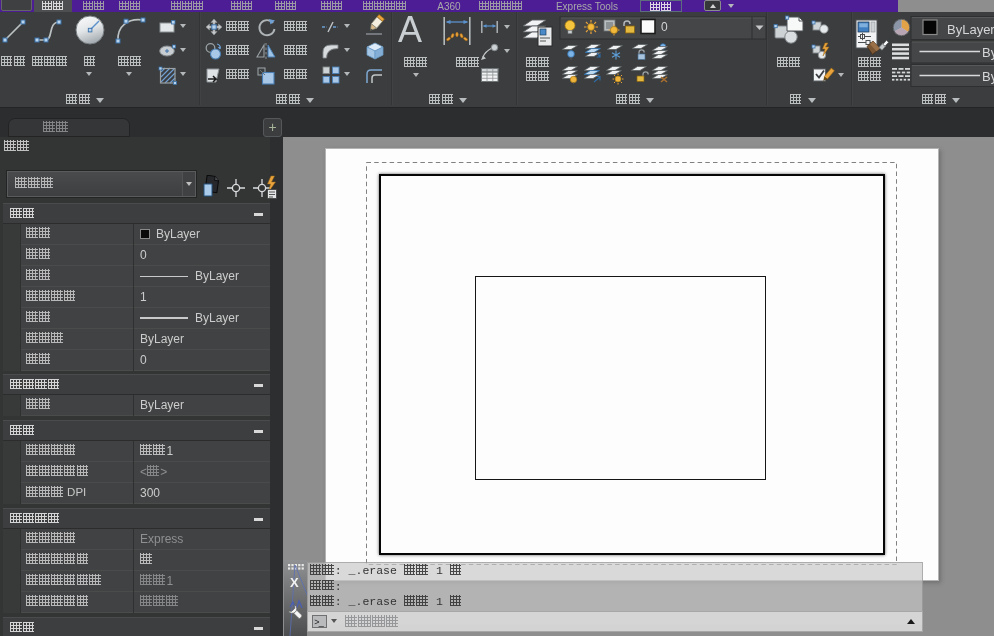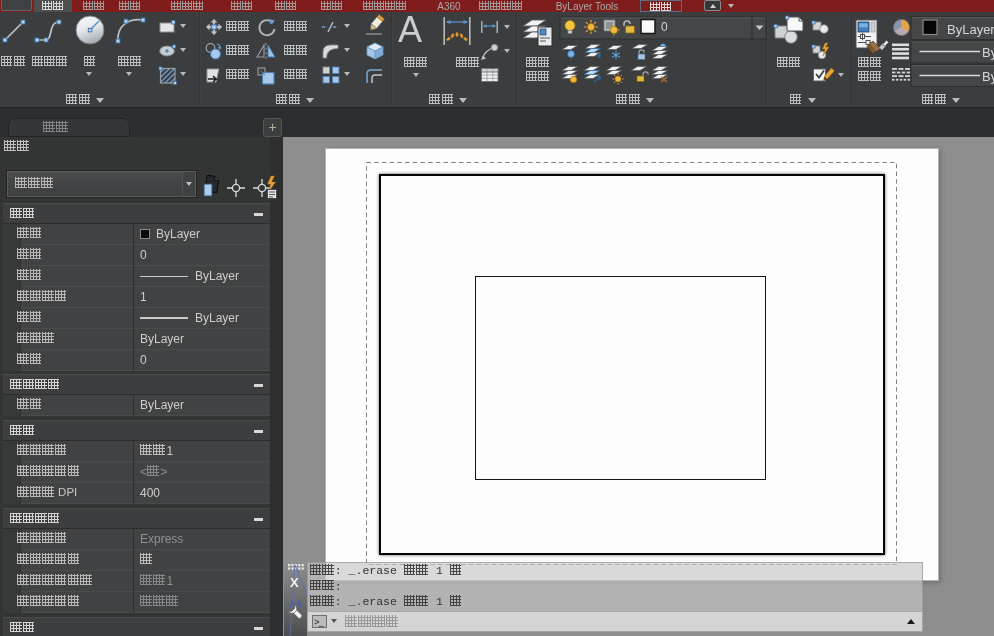--- a/index.html
+++ b/index.html
@@ -1,57 +1,57 @@
 <!DOCTYPE html>
 <html><head><meta charset="utf-8"><style>
 *{margin:0;padding:0;box-sizing:border-box}
 html,body{width:994px;height:636px;overflow:hidden;background:#8e8e8e;font-family:"Liberation Sans",sans-serif}
 .ab{position:absolute}
 .g{display:inline-block;width:1em;height:.92em;margin-right:.1em;vertical-align:-.04em;background:repeating-linear-gradient(0deg,currentColor 0 1.1px,rgba(0,0,0,0) 1.1px 3.1px),repeating-linear-gradient(90deg,currentColor 0 1.1px,rgba(0,0,0,0) 1.1px 3.1px);opacity:.88}
 .tx{white-space:nowrap}
 
-#tabbar{left:0;top:0;width:994px;height:12px;background:#7f1d1d}
+#tabbar{left:0;top:0;width:898px;height:12px;background:#4c1d95}
 .rtab{top:0;height:12px;line-height:13px;font-size:10px;color:#a9a9a9;text-align:center}
 .rtab.act{color:#ededed;background:#4d4f50}
 
 #ribbon{left:0;top:12px;width:994px;height:96px;background:#3b3d3e;border-bottom:1px solid #242424}
 .pdiv{top:0;width:2px;height:93px;background:linear-gradient(90deg,#2c2d2e,#47494a)}
 .plabel{top:81px;height:14px;font-size:11px;color:#cdd1d3;text-align:center;line-height:14px;width:110px}
 .dar{display:inline-block;width:0;height:0;border-left:4px solid transparent;border-right:4px solid transparent;border-top:5px solid #b8bcbe;vertical-align:1px;margin-left:5px}
 .dar2{position:absolute;width:0;height:0;border-left:3.5px solid transparent;border-right:3.5px solid transparent;border-top:4.5px solid #b4b8ba}
 .blab{font-size:11px;color:#cdd1d3;text-align:center}
 
 #ftb{left:0;top:108px;width:994px;height:29px;background:#2c2d2e}
 
 #pal{left:0;top:137px;width:283px;height:499px;background:#333434}
 .hdr{left:3px;width:267px;height:21px;background:#3d3e3f;border-top:1px solid #4a4b4c;border-bottom:1px solid #2c2c2c;color:#e9e9e9;font-size:11.5px;font-weight:bold;line-height:20px}
 .hdr .m{position:absolute;right:7px;top:9px;width:9px;height:2.5px;background:#d8d8d8}
 .row{left:3px;width:267px;height:21px;background:#414243;border-bottom:1px solid #4a4b4b}
 .row .lg{position:absolute;left:0;top:0;width:18px;height:21px;background:#383939;border-right:1px solid #2f3030}
-.row .lab{position:absolute;left:14px;top:3px;font-size:11.5px;color:#c9c9c9}
+.row .lab{position:absolute;left:23px;top:3px;font-size:11.5px;color:#c9c9c9}
 .row .vdiv{position:absolute;left:130px;top:0;width:1px;height:21px;background:#2f3030}
 .row .val{position:absolute;left:137px;top:3px;font-size:12px;color:#cccccc}
 .gray{color:#8f9091 !important}
 
 #cv{left:283px;top:137px;width:711px;height:499px;background:#8e8e8e}
 </style></head><body>
 
 <div class="ab" id="tabbar">
   <div class="ab" style="left:1px;top:-6px;width:31px;height:17px;background:#3f4041;border:1px solid #636465;border-radius:2px"></div>
   <div class="ab rtab act" style="left:34px;width:38px"><i class="g"></i><i class="g"></i></div>
   <div class="ab rtab" style="left:80px;width:28px"><i class="g"></i><i class="g"></i></div>
   <div class="ab rtab" style="left:116px;width:28px"><i class="g"></i><i class="g"></i></div>
   <div class="ab rtab" style="left:168px;width:38px"><i class="g"></i><i class="g"></i><i class="g"></i></div>
   <div class="ab rtab" style="left:229px;width:26px"><i class="g"></i><i class="g"></i></div>
   <div class="ab rtab" style="left:273px;width:26px"><i class="g"></i><i class="g"></i></div>
   <div class="ab rtab" style="left:319px;width:26px"><i class="g"></i><i class="g"></i></div>
   <div class="ab rtab" style="left:360px;width:50px"><i class="g"></i><i class="g"></i><i class="g"></i><i class="g"></i></div>
   <div class="ab rtab" style="left:433px;width:32px;letter-spacing:0">A360</div>
   <div class="ab rtab" style="left:475px;width:52px"><i class="g"></i><i class="g"></i><i class="g"></i><i class="g"></i></div>
-  <div class="ab rtab" style="left:546px;width:82px;letter-spacing:0">ByLayer Tools</div>
+  <div class="ab rtab" style="left:546px;width:82px;letter-spacing:0">Express Tools</div>
   <div class="ab rtab" style="left:640px;width:42px;border:1px solid #5d6d7d;color:#efefef"><i class="g"></i><i class="g"></i></div>
   <div class="ab" style="left:704px;top:0;width:17px;height:11px;border:1px solid #8a8b8c;border-radius:2px;background:#353738">
     <div class="ab" style="left:4.5px;top:3px;width:0;height:0;border-left:3.5px solid transparent;border-right:3.5px solid transparent;border-bottom:4px solid #d2d2d2"></div>
   </div>
   <div class="dar2" style="left:728px;top:4px"></div>
 </div>
 
 <div class="ab" id="ribbon">
   <div class="ab pdiv" style="left:199px"></div>
   <div class="ab pdiv" style="left:391px"></div>
@@ -568,21 +568,21 @@
     <div class="ab row" style="top:325px">
         <span class="lg"></span>
         <span class="lab"><i class="g"></i><i class="g"></i><i class="g"></i><i class="g"></i><i class="g"></i></span>
         <span class="vdiv"></span>
         <span class="val gray">&lt;<i class="g"></i>&gt;</span>
       </div>
     <div class="ab row" style="top:346px">
         <span class="lg"></span>
         <span class="lab"><i class="g"></i><i class="g"></i><i class="g"></i> DPI</span>
         <span class="vdiv"></span>
-        <span class="val">400</span>
+        <span class="val">300</span>
       </div>
     <div class="ab hdr" style="top:371px"><span style="margin-left:7px"><i class="g"></i><i class="g"></i><i class="g"></i><i class="g"></i></span><span class="m"></span></div>
     <div class="ab row" style="top:392px">
         <span class="lg"></span>
         <span class="lab"><i class="g"></i><i class="g"></i><i class="g"></i><i class="g"></i></span>
         <span class="vdiv"></span>
         <span class="val gray">Express</span>
       </div>
     <div class="ab row" style="top:413px">
         <span class="lg"></span>

